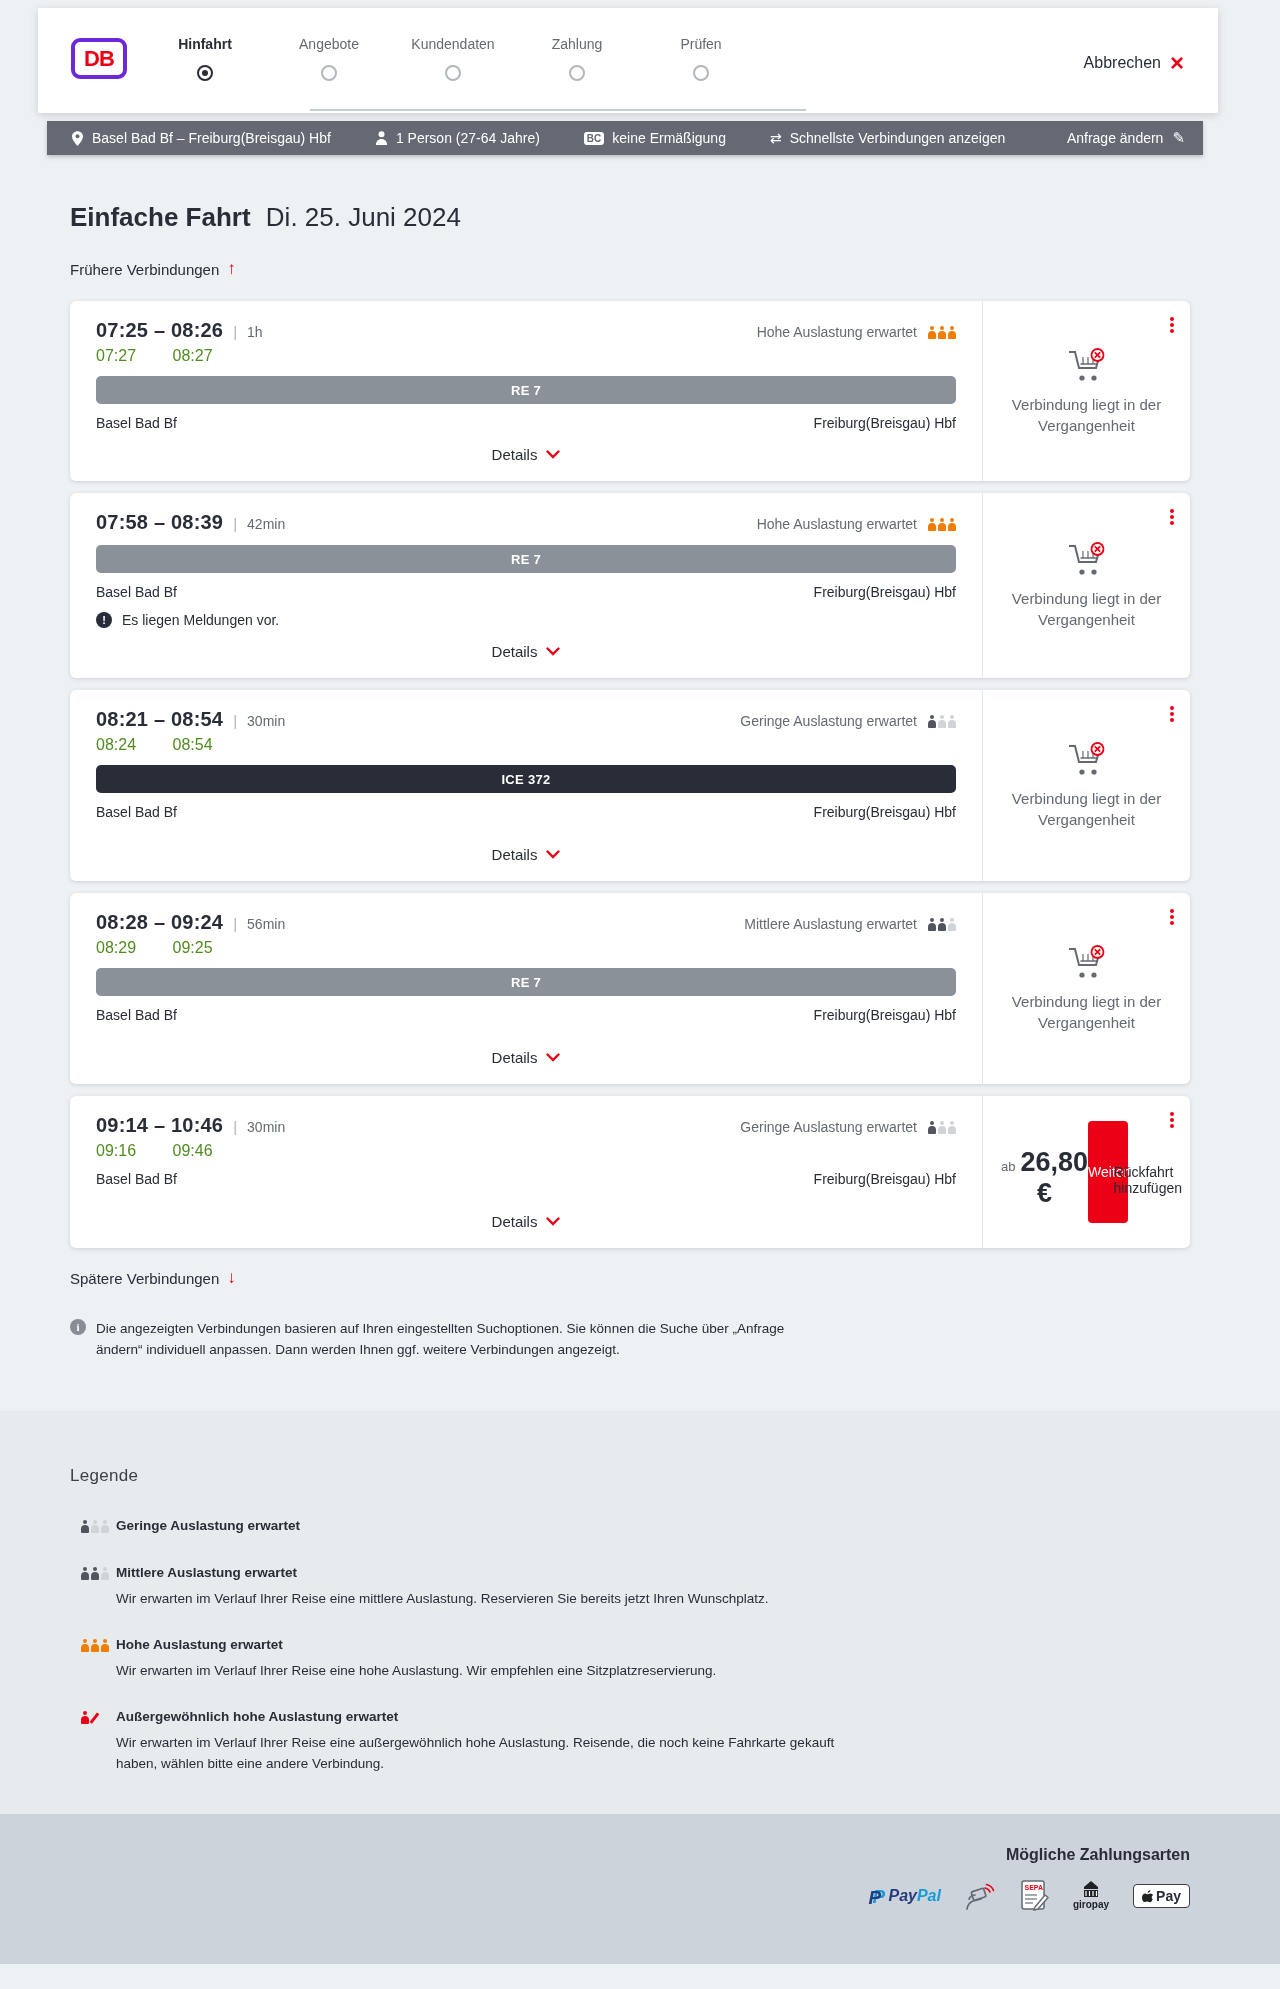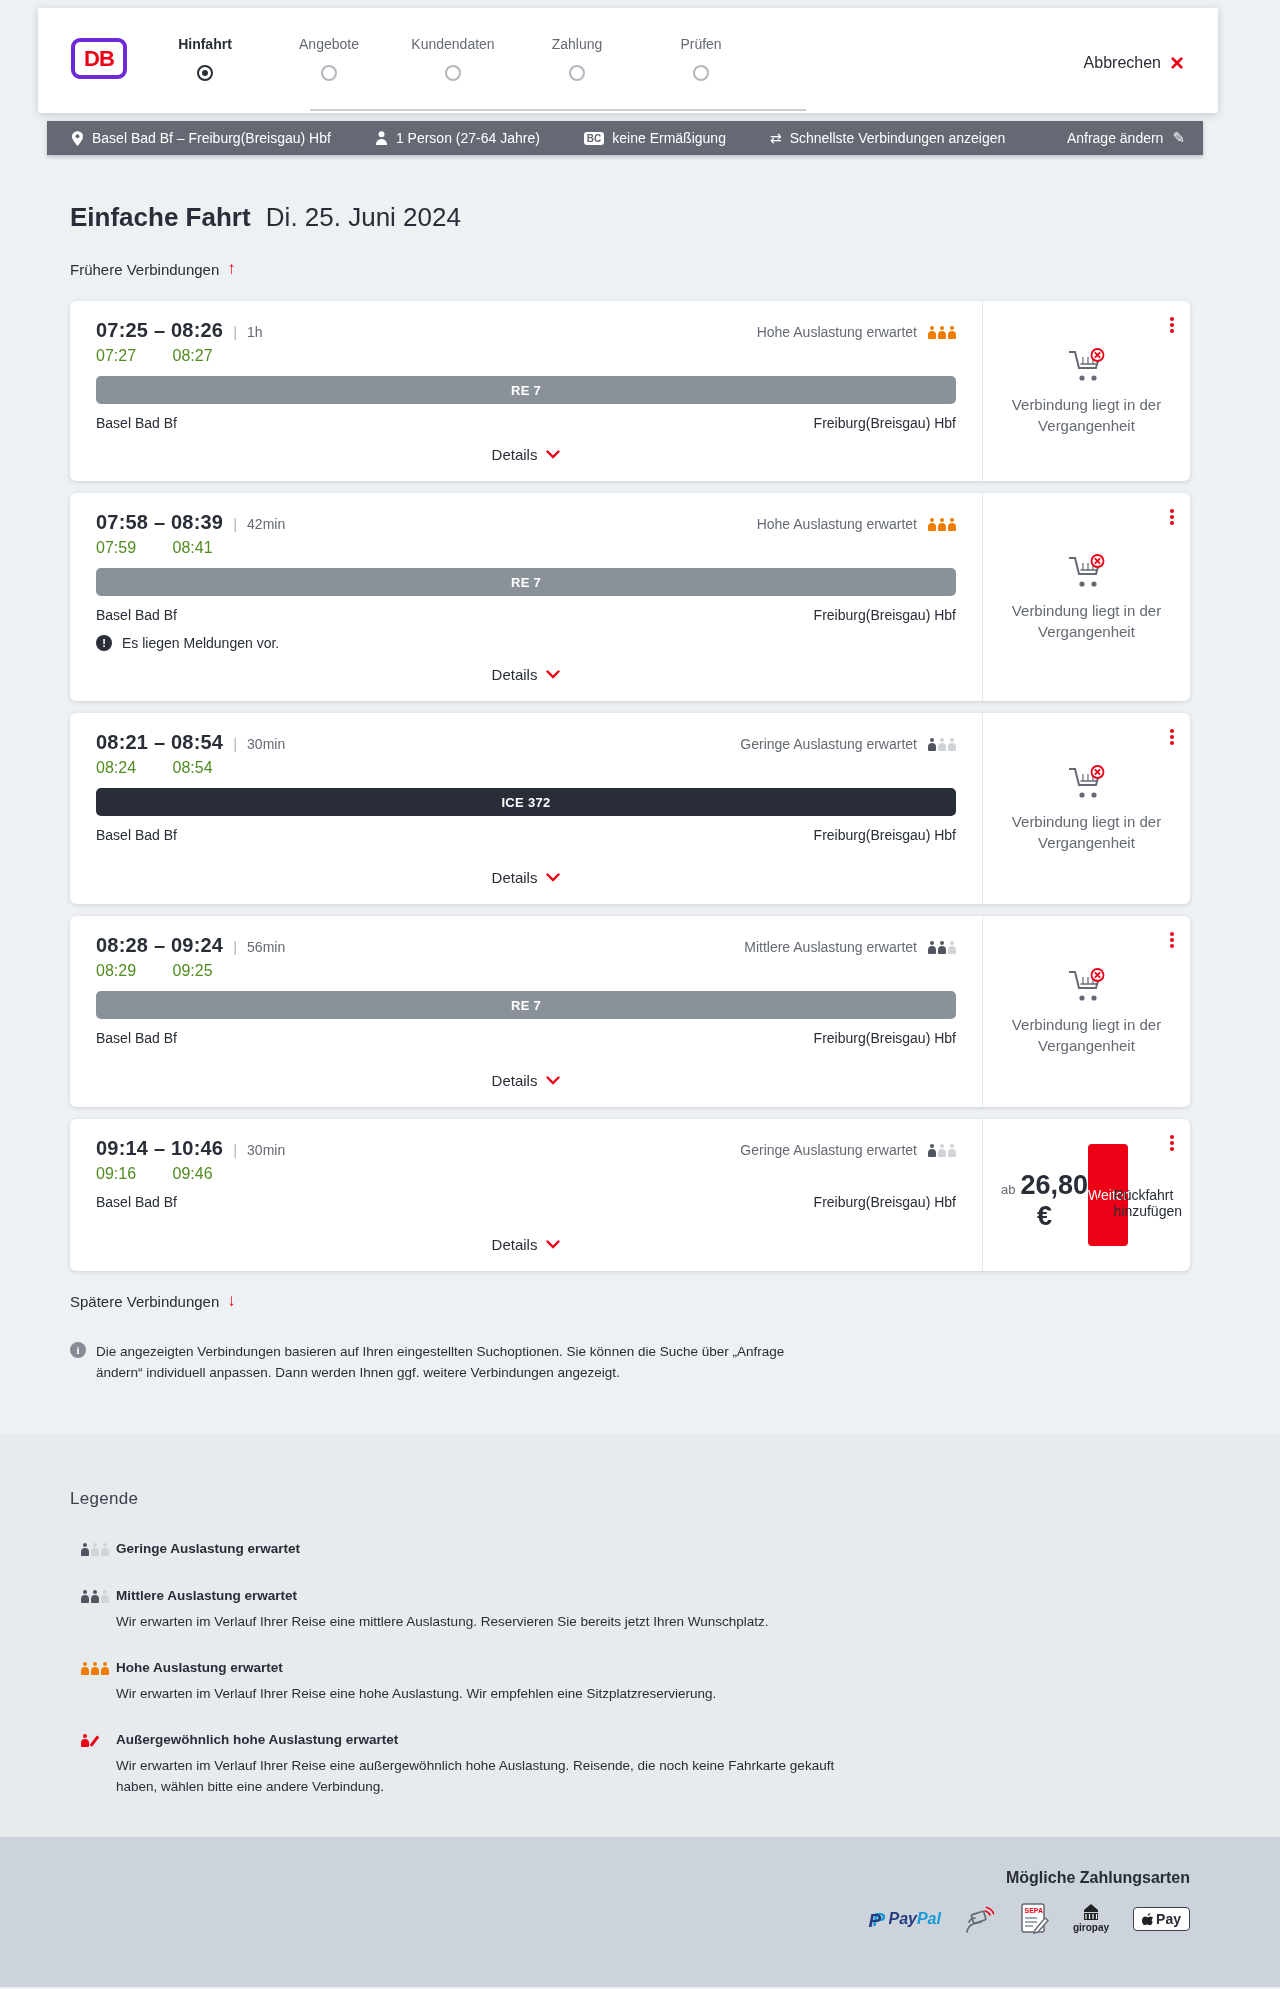--- a/index.html
+++ b/index.html
@@ -259,24 +259,20 @@
         <span class="pipe">|</span>
         <span class="dur">42min</span>
         <span class="occ">
           <span>Hohe Auslastung erwartet</span>
           <span class="pax-group occ-high">
               <i class="pax"></i>
               <i class="pax"></i>
               <i class="pax"></i>
             </span>
         </span>
-      </div>
-      <div class="delays">
-        <span class="dep">07:59</span>
-        <span class="arr">08:41</span>
       </div>
       <div class="trainbar regional">RE 7</div>
       <div class="stations">
         <span>Basel Bad Bf</span>
         <span>Freiburg(Breisgau) Hbf</span>
       </div>
       <div class="notice">
         <span class="warn-i">!</span>
         <span>Es liegen Meldungen vor.</span>
       </div>

